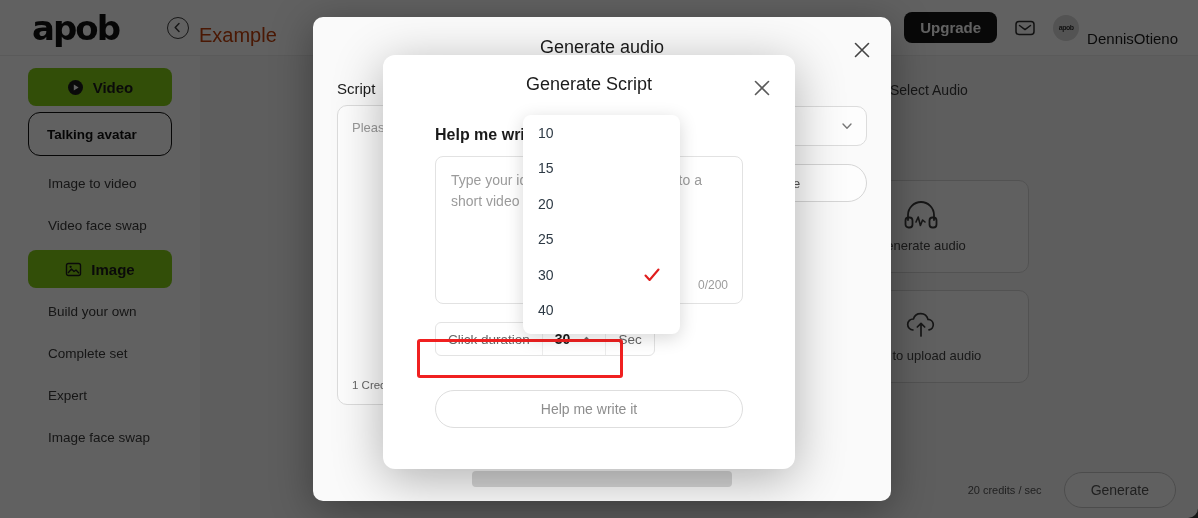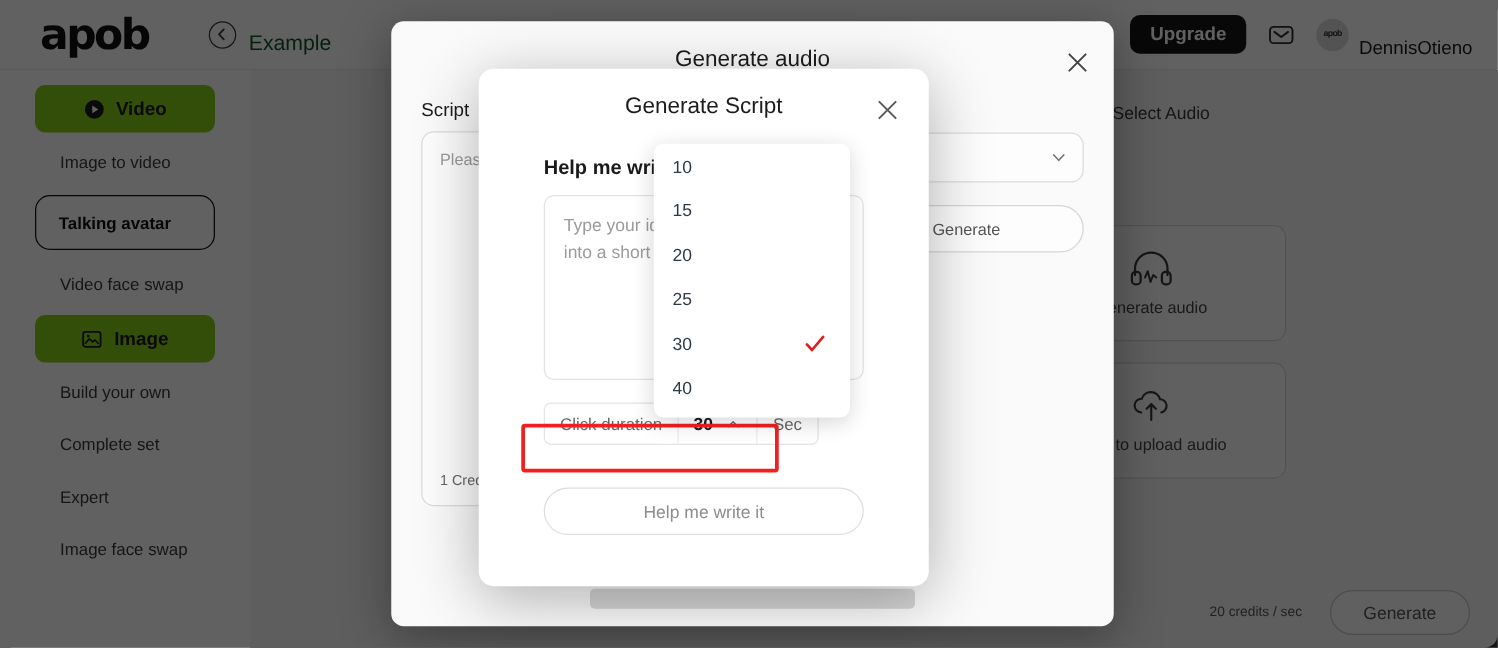--- a/index.html
+++ b/index.html
@@ -28,21 +28,21 @@
     font-size: 34px; font-weight: 700; letter-spacing: -2px;
     color: #121212; line-height: 1;
     font-family: "DejaVu Sans", sans-serif;
   }
   .back-wrap { display: flex; align-items: center; gap: 10px; margin-left: 48px; }
   .circ-icon {
     width: 22px; height: 22px; border-radius: 50%;
     border: 1.6px solid #3d3d3d;
     display: flex; align-items: center; justify-content: center;
   }
-  .example-txt { font-size: 17px; color: #14532d; margin-top: 15px; }
+  .example-txt { font-size: 20px; color: #c2410c; margin-top: 15px; }
   .topbar-right {
     margin-left: auto; display: flex; align-items: center; gap: 16px;
     margin-right: 20px;
   }
   .tb-icon { width: 24px; height: 24px; color: #2f2f2f; }
   .upgrade-btn {
     background: #151515; color: #fff;
     padding: 7px 16px; border-radius: 8px;
     font-size: 15px; font-weight: 700;
   }
@@ -140,21 +140,21 @@
   .ma-footer {
     position: absolute; bottom: 14px; left: 0; right: 0;
     display: flex; justify-content: center;
   }
   .ma-footer-bar {
     width: 260px; height: 16px; background: #d5d5d5; border-radius: 4px;
   }
 
   
   .modal-script {
-    position: absolute; left: 383px; top: 55px; width: 360px; height: 414px;
+    position: absolute; left: 383px; top: 55px; width: 412px; height: 414px;
     background: #ffffff; border-radius: 12px;
     box-shadow: 0 10px 50px rgba(0,0,0,0.30);
   }
   .ms-title {
     text-align: center; font-size: 18px; color: #1c1c1c;
     padding-top: 19px; font-weight: 400;
   }
   .ms-close {
     position: absolute; right: 22px; top: 22px;
     width: 22px; height: 22px; color: #5a5a5a; cursor: pointer;
@@ -258,25 +258,25 @@
     <div class="sidebar">
       <div class="side-group">
         <span>
           <svg width="17" height="17" viewBox="0 0 17 17">
               <circle cx="8.5" cy="8.5" r="7.5" fill="#1b1b1b"></circle>
               <path d="M6.8 5.4 L11.6 8.5 L6.8 11.6 Z" fill="#ffffff"></path>
             </svg>
         </span>
         <span class="lbl">Video</span>
       </div>
-      <div class="side-item">
-        <span>Image to video</span>
-      </div>
       <div class="side-item active">
         <span>Talking avatar</span>
+      </div>
+      <div class="side-item">
+        <span>Image to video</span>
       </div>
       <div class="side-item">
         <span>Video face swap</span>
       </div>
 
       <div class="side-group">
         <span>
           <svg width="17" height="17" viewBox="0 0 17 17">
               <rect x="1.5" y="2.5" width="14" height="12" rx="2" fill="none" stroke="#1b1b1b" stroke-width="1.4"></rect>
               <path d="M3 12 L6.5 8 L9 10.5 L11 9 L14 12.2" fill="none" stroke="#1b1b1b" stroke-width="1.3" stroke-linejoin="round"></path>

